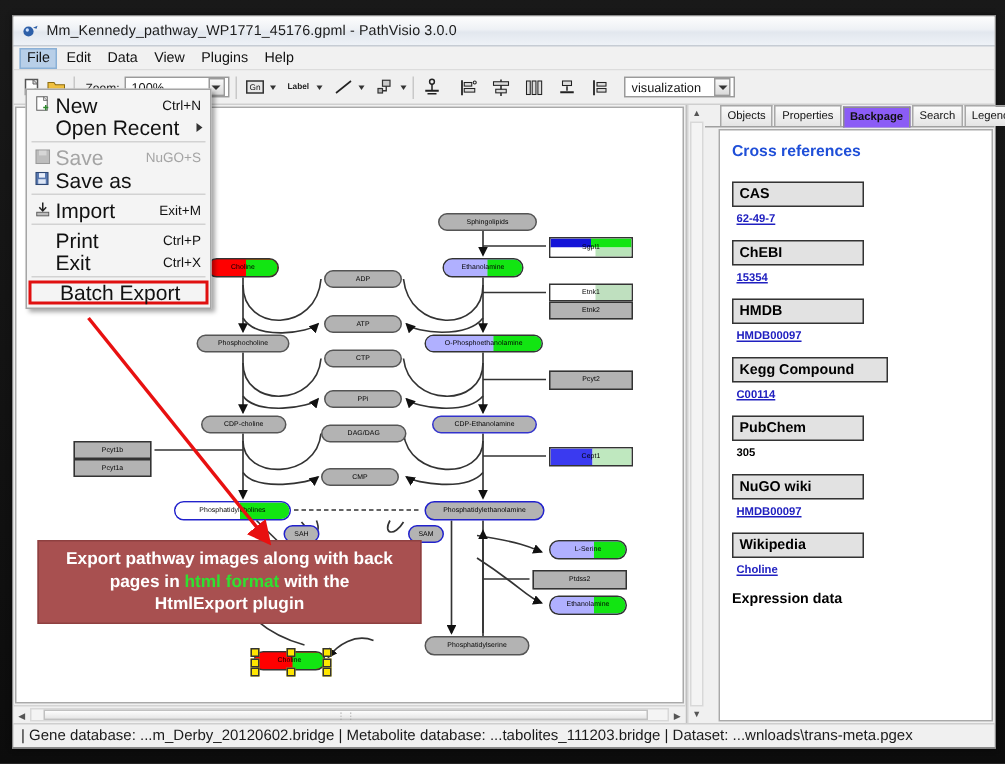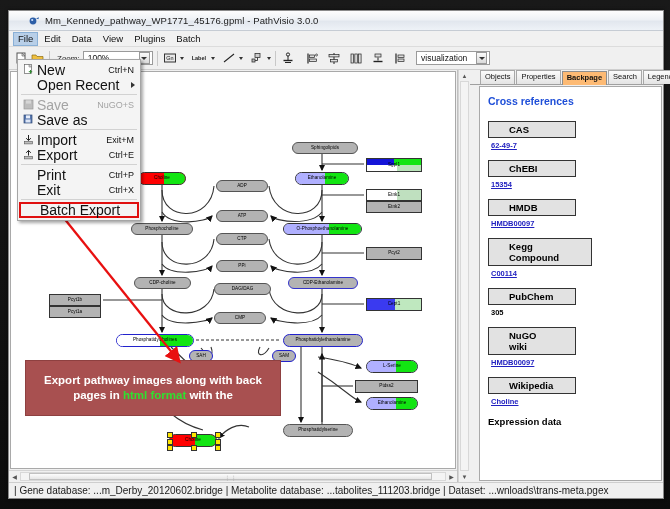--- a/index.html
+++ b/index.html
@@ -9,21 +9,21 @@
     background:linear-gradient(180deg,#191919 0%,#0c0c0c 100%);}
 
   
   #window{position:absolute;left:8px;top:10px;width:654px;height:487px;
     background:#f0f0f0;border:1px solid #8a8a8a;
     box-shadow:0 0 3px rgba(0,0,0,.6);display:flex;flex-direction:column;}
 
   
   #titlebar{height:19px;flex:0 0 19px;position:relative;
     background:linear-gradient(180deg,#fdfdfd 0%,#eef1f5 45%,#e2e7ee 55%,#eef2f7 100%);
-    border-bottom:1px solid #c6ccd4;display:flex;align-items:center;padding-left:19px;}
+    border-bottom:1px solid #c6ccd4;display:flex;align-items:center;padding-left:5px;}
   #titlebar .appicon{width:12px;height:12px;margin-right:5px;position:relative;flex:0 0 12px;}
   #titlebar .appicon svg{display:block}
   #titlebar .ttl{font-size:9.5px;color:#1b1b1b;white-space:nowrap;letter-spacing:.1px;}
 
   
   #menubar{height:15px;flex:0 0 15px;background:#f1f1f1;border-bottom:1px solid #dcdcdc;
     display:flex;align-items:center;padding-left:4px;gap:1px;}
   .menu-item{font-size:9.5px;color:#111;padding:1px 5px;line-height:12px;cursor:default;}
   .menu-item.active{background:#b8cfe8;border:1px solid #8ab0d6;padding:0 4px;}
 
@@ -58,26 +58,26 @@
   .vscroll{width:11px;flex:0 0 11px;background:#f0f0f0;border-left:1px solid #d4d4d4;
     display:flex;flex-direction:column;align-items:center;}
   .vsb-track{flex:1;width:9px;background:#f4f4f4;border:1px solid #d8d8d8;box-sizing:border-box;}
 
   
   #rightpane{flex:1;display:flex;flex-direction:column;background:#f0f0f0;min-width:0;}
   #tabs{height:14px;flex:0 0 14px;display:flex;padding-left:10px;
     background:#f0f0f0;border-bottom:1px solid #a0a0a0;}
   .tab{font-size:7.5px;color:#111;padding:1px 4px 1px 4px;border:1px solid #a8a8a8;border-bottom:none;
     background:linear-gradient(180deg,#fbfbfb,#e4e4e4);margin-right:1px;line-height:10px;white-space:nowrap;}
-  .tab.sel{background:#fdba74;font-weight:bold;padding-bottom:2px;position:relative;top:1px;border-color:#8e8e8e;}
+  .tab.sel{background:#8b5cf6;font-weight:bold;padding-bottom:2px;position:relative;top:1px;border-color:#8e8e8e;}
   #backpage{flex:1;background:#fff;border:1px solid #a9a9a9;margin:1px 1px 1px 9px;
     overflow:hidden;padding:8px 6px 4px 8px;box-sizing:border-box;position:relative;}
   .xref-title{color:#1f4fd8;font-weight:bold;font-size:10.5px;margin-bottom:14px;}
   .xref-hdr{border:1px solid #333;background:#e2e2e2;font-weight:bold;font-size:9.5px;color:#000;
-    padding:2px 20px;margin:0 0 3px 0;width:88px;box-sizing:border-box;}
+    padding:2px 4px;margin:0 0 3px 0;width:88px;box-sizing:border-box;}
   .xref-val{font-size:7.5px;color:#2020c0;text-decoration:underline;margin:0 0 10px 3px;font-weight:bold;}
   .xref-val.plain{color:#000;text-decoration:none;}
   .expr{font-weight:bold;font-size:9.5px;color:#000;margin-top:4px;}
 
   
   #statusbar{height:15px;flex:0 0 15px;background:#f0f0f0;border-top:1px solid #cecece;
     display:flex;align-items:center;padding-left:5px;}
   #statusbar .st{font-size:10px;color:#1a1a1a;white-space:nowrap;}
 
   
@@ -126,21 +126,21 @@
       </span>
       <span class="ttl">Mm_Kennedy_pathway_WP1771_45176.gpml - PathVisio 3.0.0</span>
     </div>
 
     <div id="menubar">
         <div class="menu-item active">File</div>
         <div class="menu-item">Edit</div>
         <div class="menu-item">Data</div>
         <div class="menu-item">View</div>
         <div class="menu-item">Plugins</div>
-        <div class="menu-item">Batch</div>
+        <div class="menu-item">Help</div>
       </div>
 
     <div id="toolbar">
       <div style="width:4px"></div>
       <div class="tb-btn">
         <svg width="13" height="13" viewBox="0 0 13 13">
             <rect x="2" y="1" width="8" height="10" fill="#fff" stroke="#555"></rect>
             <path d="M7 1 L10 4 L7 4 Z" fill="#d6d6d6" stroke="#555" stroke-width=".6"></path>
             <path d="M8.5 7 v4 M6.5 9 h4" stroke="#3a7d3a" stroke-width="1.2"></path>
           </svg>
@@ -425,20 +425,21 @@
                 <span class="handle" style="left: calc(50% - 2px); top: calc(100% - 2px);"></span>
                 <span class="handle" style="left: calc(100% - 2px); top: calc(100% - 2px);"></span>
               </div>
             </div>
 
           <div class="annot" style="left:14px;top:288px;width:256px;height:56px;">
             <div><span>Export pathway images along with back</span></div>
             <div>
               <span>pages in </span><span class="grn">html format</span><span> with the</span>
             </div>
+            <div>HtmlExport plugin</div>
           </div>
 
           <svg width="448" height="405" viewBox="0 0 448 405" style="position:absolute;left:0;top:0;pointer-events:none;z-index:40;">
             <defs>
               <marker id="rah" markerWidth="7" markerHeight="7" refX="5" refY="3.5" orient="auto">
                 <path d="M0,0 L7,3.5 L0,7 Z" fill="#e81010"></path>
               </marker>
             </defs>
             <line x1="48" y1="140" x2="167" y2="288" stroke="#e81010" stroke-width="2.3" marker-end="url(#rah)"></line>
           </svg>
@@ -539,30 +540,20 @@
         <div class="fm-row">
           <span class="fm-ico">
             <svg width="11" height="11" viewBox="0 0 11 11">
               <path d="M5.5 1 v5 M3.2 4.2 L5.5 6.6 L7.8 4.2" stroke="#222" stroke-width="1" fill="none"></path>
               <rect x="1.5" y="7.5" width="8" height="2.4" fill="#bcbcbc" stroke="#555" stroke-width=".6"></rect>
             </svg>
           </span>
           <span class="fm-lbl">Import</span>
           <span class="fm-acc">Exit+M</span>
         </div>
-        <div class="fm-row">
-          <span class="fm-ico">
-            <svg width="11" height="11" viewBox="0 0 11 11">
-              <path d="M5.5 6.6 v-5 M3.2 3.8 L5.5 1.4 L7.8 3.8" stroke="#222" stroke-width="1" fill="none"></path>
-              <rect x="1.5" y="7.5" width="8" height="2.4" fill="#bcbcbc" stroke="#555" stroke-width=".6"></rect>
-            </svg>
-          </span>
-          <span class="fm-lbl">Export</span>
-          <span class="fm-acc">Ctrl+E</span>
-        </div>
         <div class="fm-sep"></div>
         <div class="fm-row">
           <span class="fm-ico"></span>
           <span class="fm-lbl">Print</span>
           <span class="fm-acc">Ctrl+P</span>
         </div>
         <div class="fm-row">
           <span class="fm-ico"></span>
           <span class="fm-lbl">Exit</span>
           <span class="fm-acc">Ctrl+X</span>

